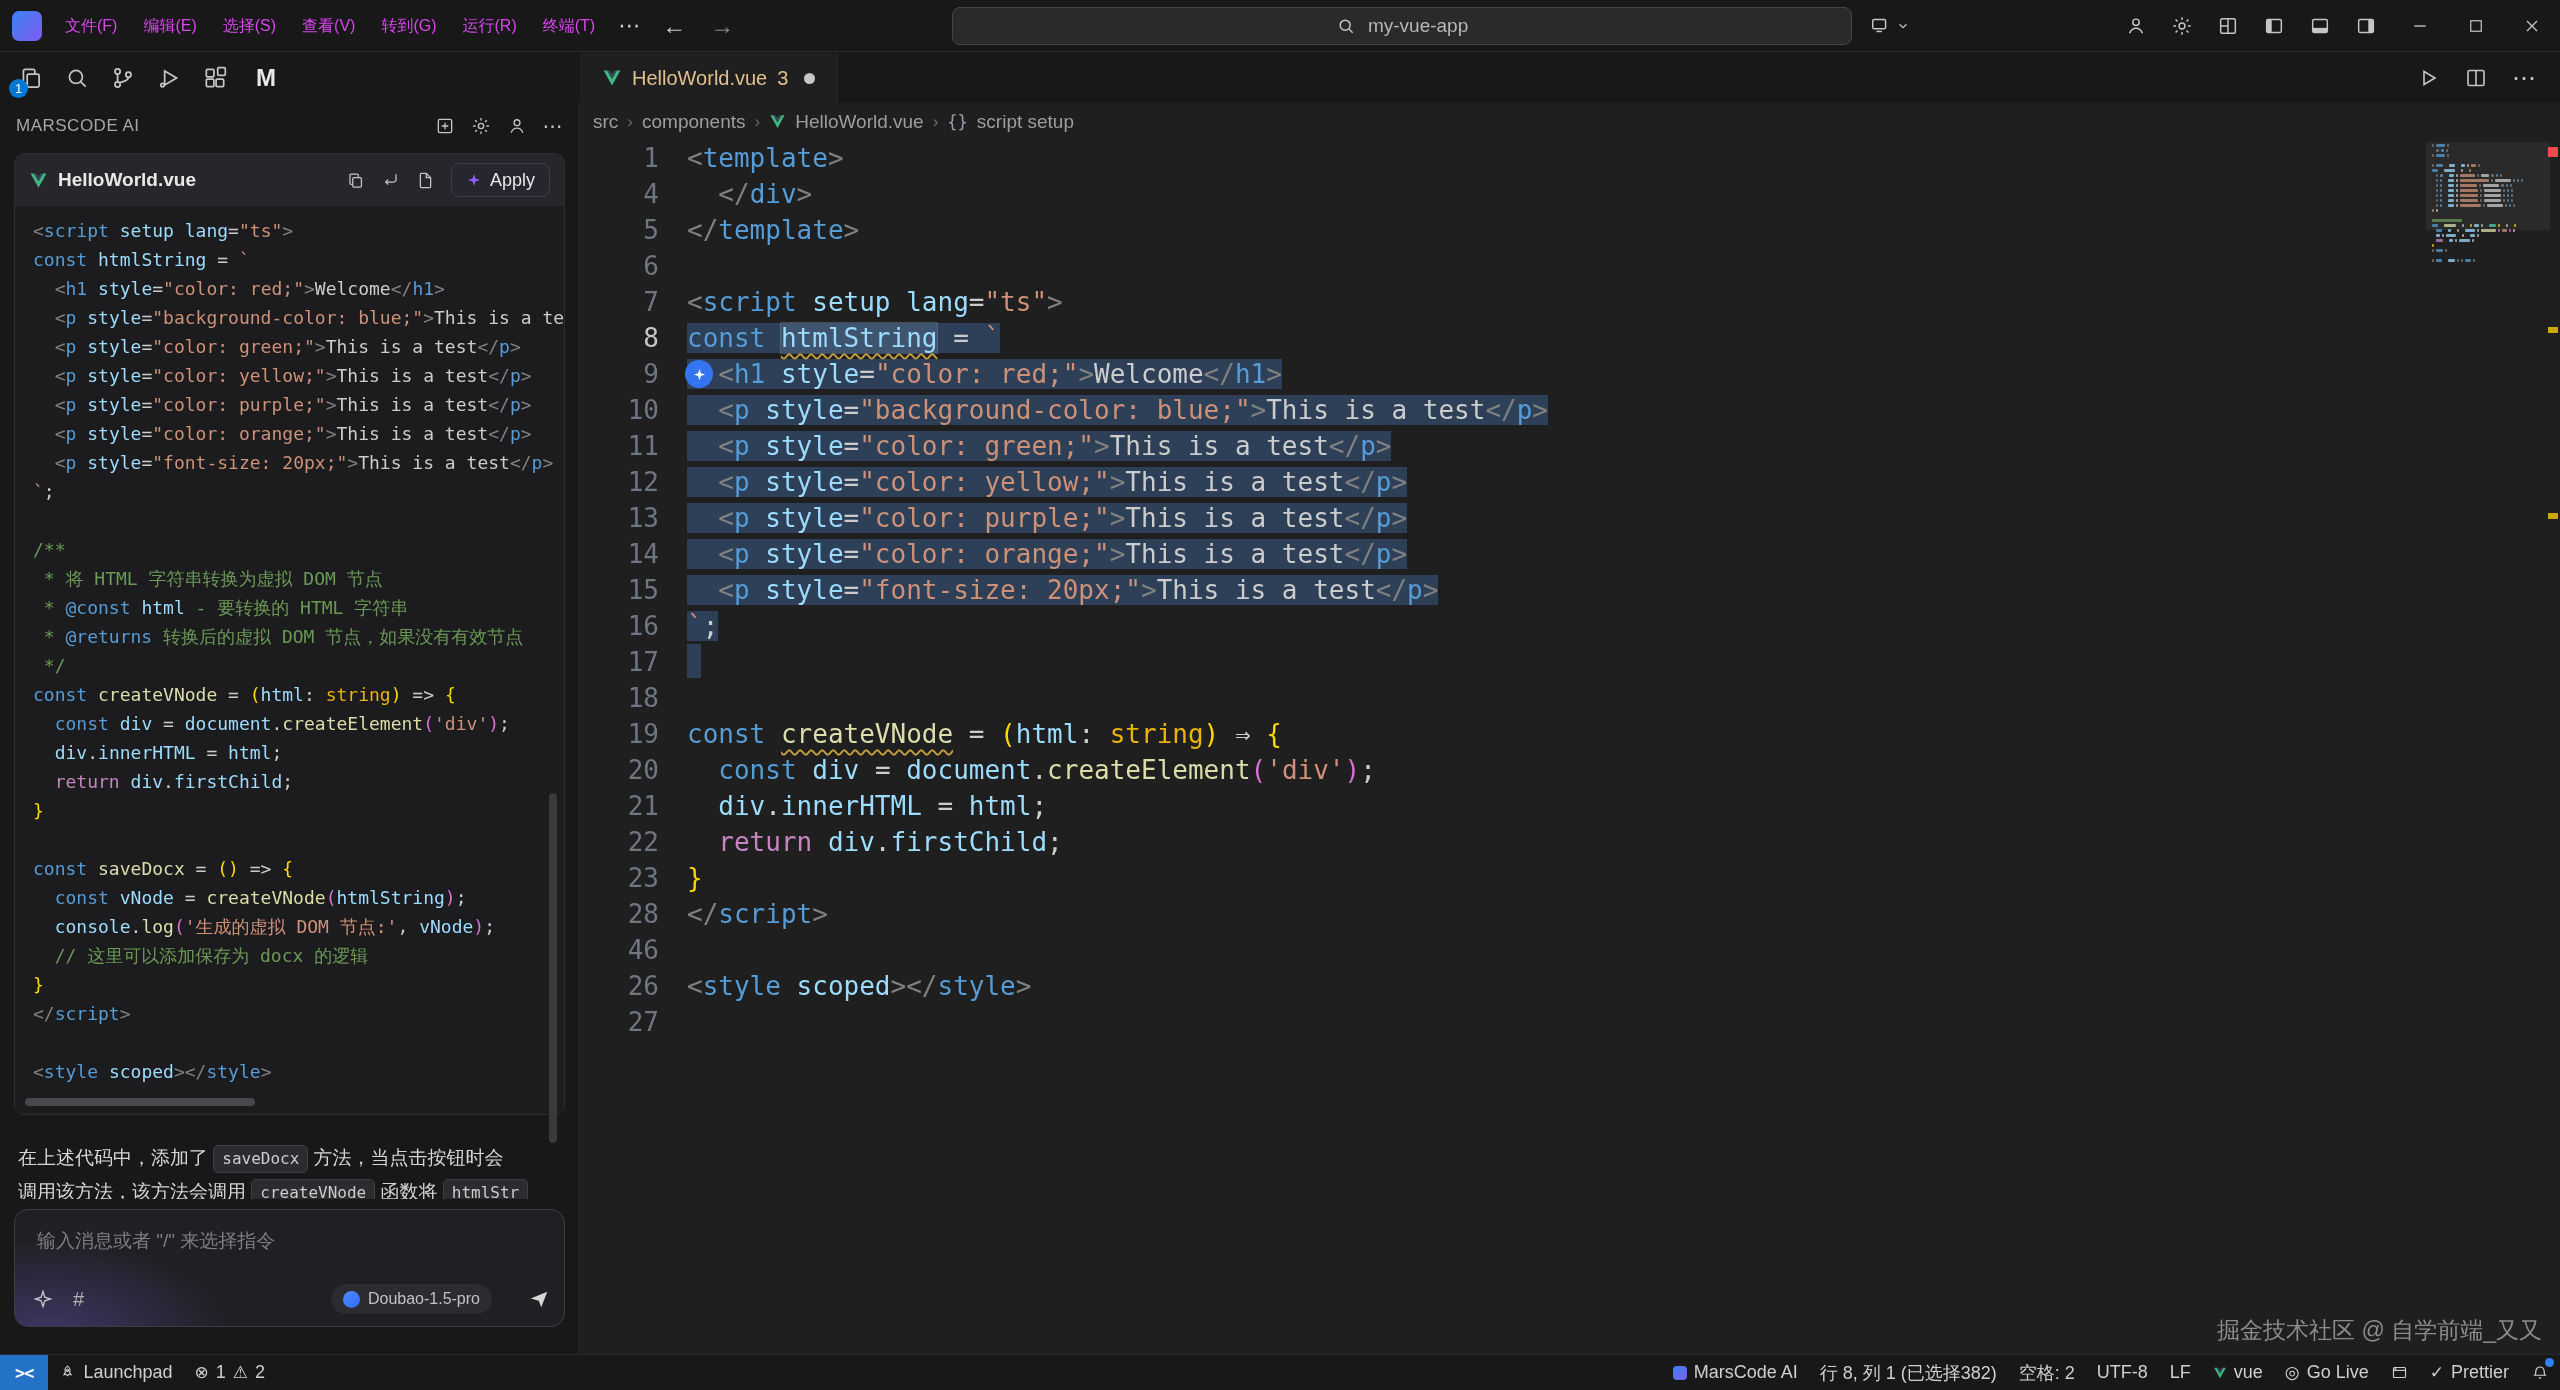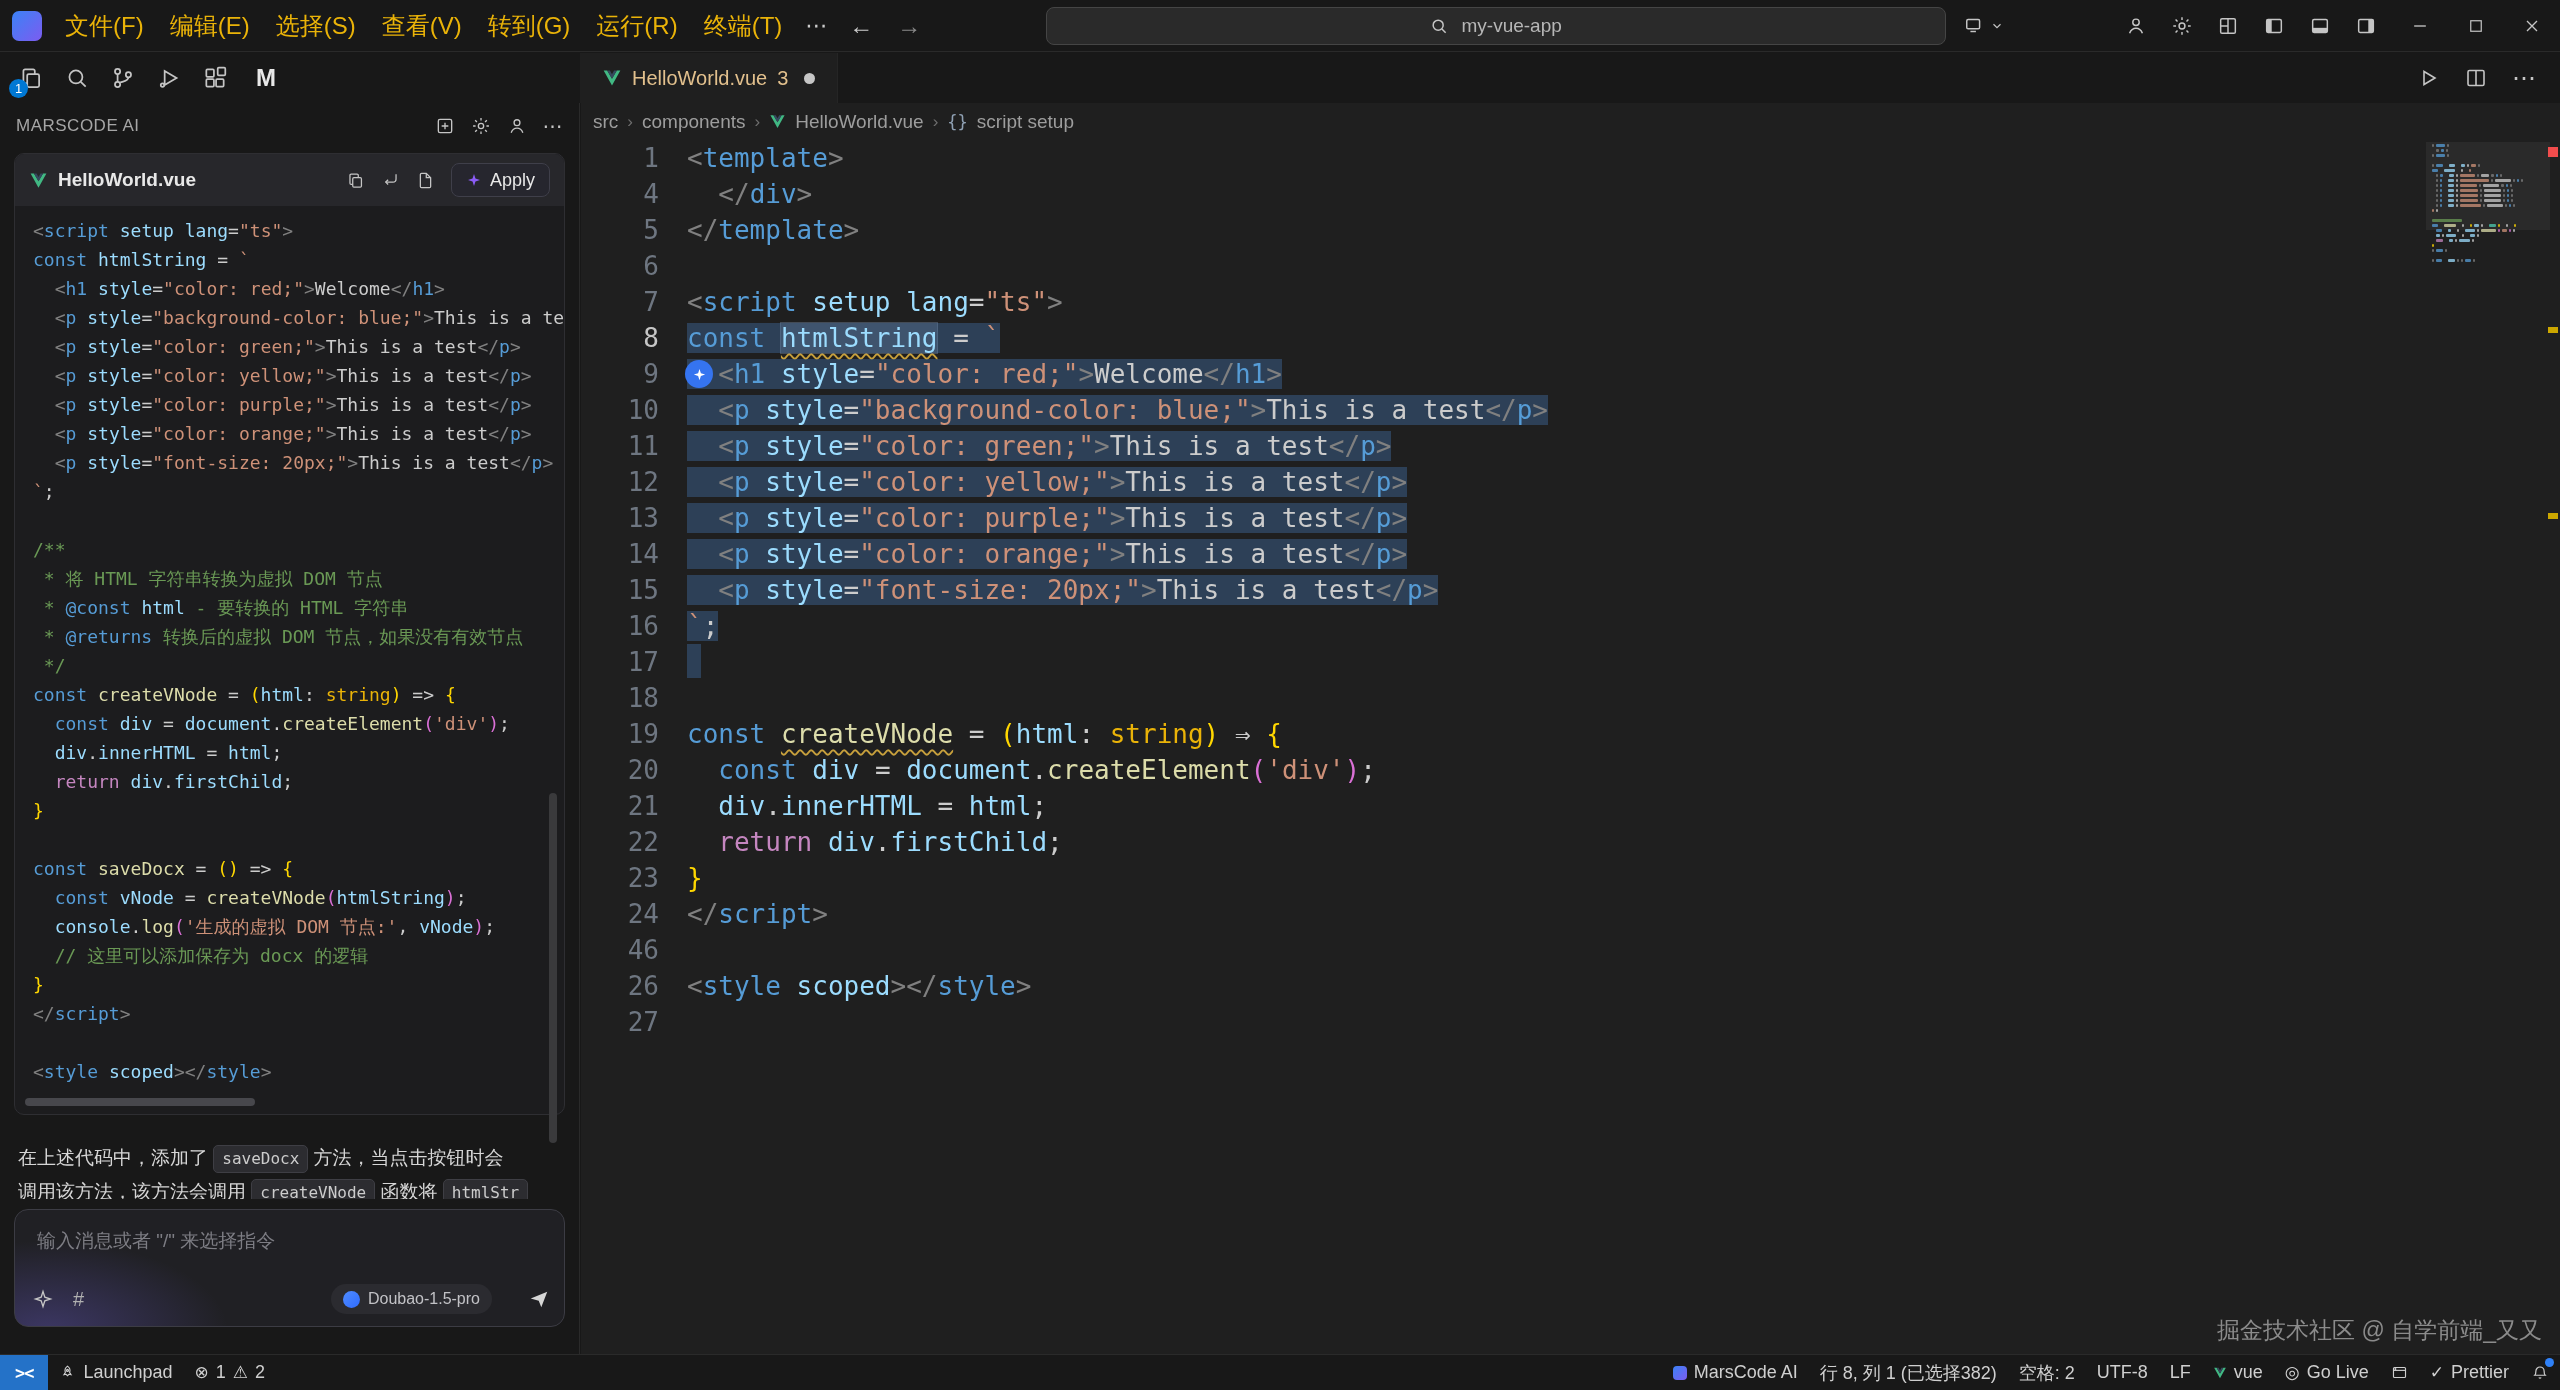--- a/index.html
+++ b/index.html
@@ -6,21 +6,21 @@
 html,body{width:2560px;height:1390px;overflow:hidden;background:#181818}
 body{font-family:"Liberation Sans",sans-serif;color:#ccc}
 #app{position:absolute;inset:0;width:2560px;height:1390px;background:#181818}
 svg{display:block}
 .ico{color:#c5c5c5}
 
 
 .titlebar{position:absolute;top:0;left:0;right:0;height:52px;background:#181818;border-bottom:1px solid #2a2a2a;display:flex;align-items:center;padding-left:12px}
 .app-logo{width:30px;height:30px;border-radius:7px;background:linear-gradient(135deg,#3b82f6,#7c5cf0);margin-right:10px;flex:none}
 .menus{display:flex;align-items:center}
-.menu-item{padding:0 13px;height:36px;line-height:36px;font-size:24px;color:#eab308;border-radius:6px;white-space:nowrap}
+.menu-item{padding:0 13px;height:36px;line-height:36px;font-size:16px;color:#d946ef;border-radius:6px;white-space:nowrap}
 .menu-more{padding:0 10px;font-size:22px;color:#ccc}
 .nav-arrow{font-size:24px;padding:0 12px;color:#ccc}
 .nav-arrow.fwd{color:#8a8a8a}
 .tb-spacer{flex:1}
 .search-box{width:900px;height:38px;background:#2a2a2a;border:1px solid #454545;border-radius:8px;display:flex;align-items:center;justify-content:center;gap:12px;color:#b6b6b6;font-size:19px;flex:none}
 .remote-win{display:flex;align-items:center;gap:4px;margin-left:18px}
 .tb-icons{display:flex;align-items:center;gap:6px;margin-right:6px}
 .tb-icons .tb-btn{width:40px;height:40px;display:flex;align-items:center;justify-content:center;border-radius:6px}
 .win-controls{display:flex;height:52px}
 .win-btn{width:56px;height:52px;display:flex;align-items:center;justify-content:center}
@@ -414,21 +414,21 @@
           <div class="code-line"><span class="gutter">14</span><span class="line-text"><span class="selbg"><span class="tk tk-t">  </span><span class="tk tk-p">&lt;</span><span class="tk tk-tag">p</span><span class="tk tk-t"> </span><span class="tk tk-attr">style</span><span class="tk tk-t">=</span><span class="tk tk-str">"color: orange;"</span><span class="tk tk-p">&gt;</span><span class="tk tk-t">This is a test</span><span class="tk tk-p">&lt;/</span><span class="tk tk-tag">p</span><span class="tk tk-p">&gt;</span></span></span></div>
           <div class="code-line"><span class="gutter">15</span><span class="line-text"><span class="selbg"><span class="tk tk-t">  </span><span class="tk tk-p">&lt;</span><span class="tk tk-tag">p</span><span class="tk tk-t"> </span><span class="tk tk-attr">style</span><span class="tk tk-t">=</span><span class="tk tk-str">"font-size: 20px;"</span><span class="tk tk-p">&gt;</span><span class="tk tk-t">This is a test</span><span class="tk tk-p">&lt;/</span><span class="tk tk-tag">p</span><span class="tk tk-p">&gt;</span></span></span></div>
           <div class="code-line"><span class="gutter">16</span><span class="line-text"><span class="selbg"><span class="tk tk-str">`</span><span class="tk tk-t">;</span></span></span></div>
           <div class="code-line"><span class="gutter">17</span><span class="line-text"><span class="selbg empty"></span></span></div>
           <div class="code-line"><span class="gutter">18</span></div>
           <div class="code-line"><span class="gutter">19</span><span class="line-text"><span class="tk tk-kw">const</span><span class="tk tk-t"> </span><span class="tk tk-fn tk-wavy">createVNode</span><span class="tk tk-t"> </span><span class="tk tk-t">=</span><span class="tk tk-t"> </span><span class="tk tk-br">(</span><span class="tk tk-var">html</span><span class="tk tk-t">:</span><span class="tk tk-t"> </span><span class="tk tk-ty">string</span><span class="tk tk-br">)</span><span class="tk tk-t"> </span><span class="tk tk-t">⇒</span><span class="tk tk-t"> </span><span class="tk tk-br">{</span></span></div>
           <div class="code-line"><span class="gutter">20</span><span class="line-text"><span class="tk tk-t">  </span><span class="tk tk-kw">const</span><span class="tk tk-t"> </span><span class="tk tk-var">div</span><span class="tk tk-t"> </span><span class="tk tk-t">=</span><span class="tk tk-t"> </span><span class="tk tk-var">document</span><span class="tk tk-t">.</span><span class="tk tk-fn">createElement</span><span class="tk tk-br2">(</span><span class="tk tk-str">'div'</span><span class="tk tk-br2">)</span><span class="tk tk-t">;</span></span></div>
           <div class="code-line"><span class="gutter">21</span><span class="line-text"><span class="tk tk-t">  </span><span class="tk tk-var">div</span><span class="tk tk-t">.</span><span class="tk tk-var">innerHTML</span><span class="tk tk-t"> </span><span class="tk tk-t">=</span><span class="tk tk-t"> </span><span class="tk tk-var">html</span><span class="tk tk-t">;</span></span></div>
           <div class="code-line"><span class="gutter">22</span><span class="line-text"><span class="tk tk-t">  </span><span class="tk tk-ctrl">return</span><span class="tk tk-t"> </span><span class="tk tk-var">div</span><span class="tk tk-t">.</span><span class="tk tk-var">firstChild</span><span class="tk tk-t">;</span></span></div>
           <div class="code-line"><span class="gutter">23</span><span class="line-text"><span class="tk tk-br">}</span></span></div>
-          <div class="code-line"><span class="gutter">24</span><span class="line-text"><span class="tk tk-p">&lt;/</span><span class="tk tk-tag">script</span><span class="tk tk-p">&gt;</span></span></div>
+          <div class="code-line"><span class="gutter">28</span><span class="line-text"><span class="tk tk-p">&lt;/</span><span class="tk tk-tag">script</span><span class="tk tk-p">&gt;</span></span></div>
           <div class="code-line"><span class="gutter">46</span><span class="line-text"></span></div>
           <div class="code-line"><span class="gutter">26</span><span class="line-text"><span class="tk tk-p">&lt;</span><span class="tk tk-tag">style</span><span class="tk tk-t"> </span><span class="tk tk-attr">scoped</span><span class="tk tk-p">&gt;</span><span class="tk tk-p">&lt;/</span><span class="tk tk-tag">style</span><span class="tk tk-p">&gt;</span></span></div>
           <div class="code-line"><span class="gutter">27</span><span class="line-text"></span></div>
         </div>
       <div class="ai-dot">
         <svg width="15" height="15" viewBox="0 0 24 24">
             <path d="M12 3l2.2 6.8L21 12l-6.8 2.2L12 21l-2.2-6.8L3 12l6.8-2.2z" fill="#ffffff"></path>
           </svg>
       </div>
       <div class="minimap">

